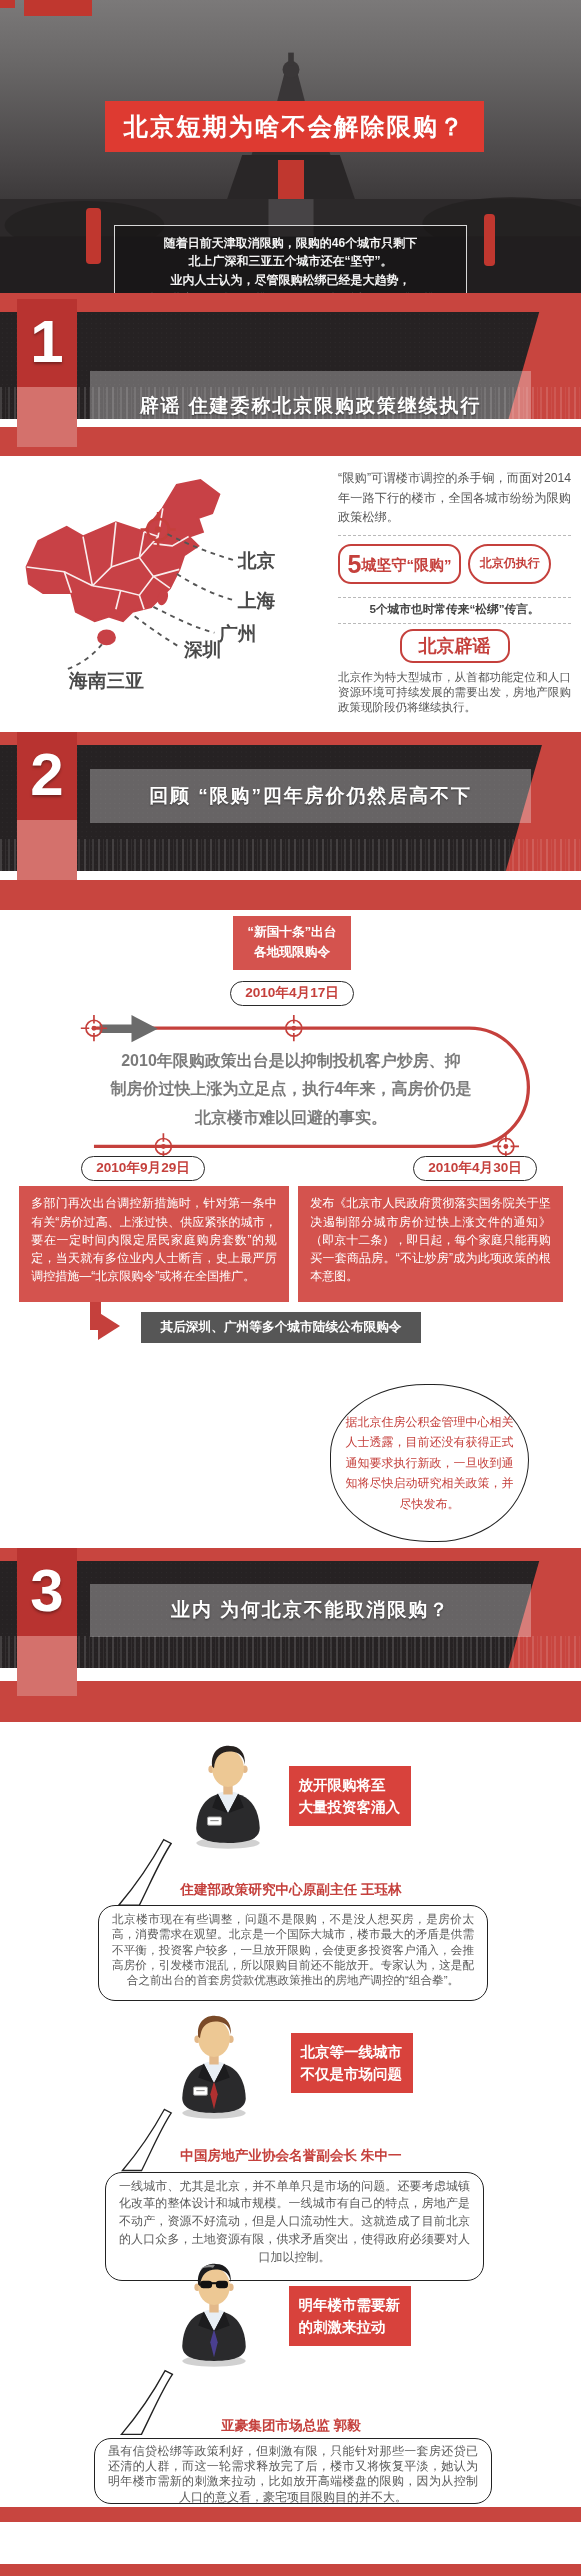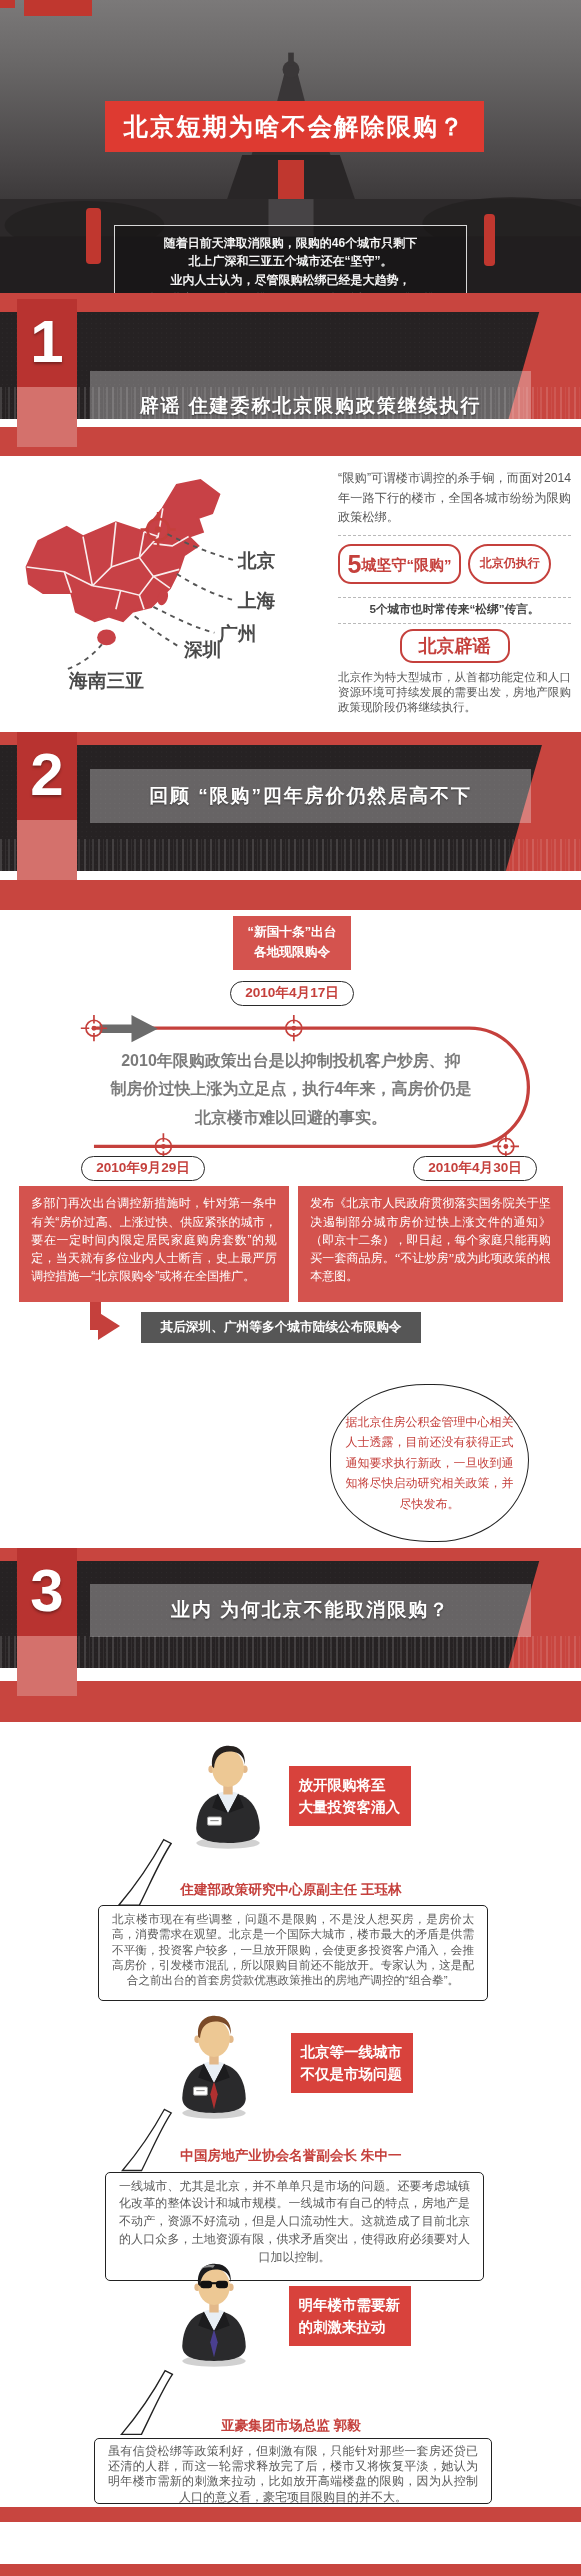--- a/index.html
+++ b/index.html
@@ -69,21 +69,21 @@
   #blob-left{left:77px;top:441px;width:252px;height:221px;border-radius:48% 52% 50% 50% / 46% 54% 52% 48%;
     font-size:12px;line-height:1.72;padding:15px 20.6px;}
   #blob-right{left:330px;top:474px;width:199px;height:158px;border-radius:50% 50% 48% 52% / 46% 50% 54% 50%;
     font-size:12px;line-height:1.7;padding:11.3px 13px;}
 
   
   #content3{position:absolute;top:1723px;left:0;width:582px;height:785px;background:#fff;}
   .tagbox{position:absolute;box-sizing:border-box;width:122px;background:#d8423c;color:#fff;
     font-size:14.5px;font-weight:bold;line-height:1.55;padding:7.5px 9.4px;}
   .ename{position:absolute;left:56px;right:56px;text-align:center;color:#c5403c;font-size:13.6px;font-weight:bold;}
-  .ebubble{position:absolute;box-sizing:border-box;border:1.4px solid #222;border-radius:5px;background:#fff;
+  .ebubble{position:absolute;box-sizing:border-box;border:1.4px solid #222;border-radius:17px;background:#fff;
     color:#595959;font-size:11.6px;line-height:1.33;padding:4.7px 13px;text-align:justify;text-align-last:center;}
   .tail{position:absolute;z-index:2;}
   .avatar{position:absolute;}
 
   
   #footer-strip1{position:absolute;top:2507px;left:0;width:582px;height:15px;background:#c8453f;}
   #footer-bar{position:absolute;top:2523px;left:0;width:582px;height:41px;background:#262324;overflow:hidden;}
   #footer-credits{position:relative;z-index:2;display:flex;justify-content:center;gap:39px;align-items:center;height:100%;
     color:#f0f0f0;font-size:13.6px;font-weight:bold;}
   #footer-strip2{position:absolute;top:2564px;left:0;width:582px;height:12.2px;background:#c8453f;}
@@ -238,21 +238,21 @@
     <div id="center-text">
       <div>2010年限购政策出台是以抑制投机客户炒房、抑</div>
       <div>制房价过快上涨为立足点，执行4年来，高房价仍是</div>
       <div>北京楼市难以回避的事实。</div>
     </div>
 
     <div class="pill" style="left:81px;top:246px;">2010年9月29日</div>
     <div class="pill" style="left:413px;top:246px;">2010年4月30日</div>
 
     <div class="redbox" style="left:19px;width:270px;">多部门再次出台调控新措施时，针对第一条中有关“房价过高、上涨过快、供应紧张的城市，要在一定时间内限定居民家庭购房套数”的规定，当天就有多位业内人士断言，史上最严厉调控措施—“北京限购令”或将在全国推广。</div>
-    <div class="redbox" style="left:298px;width:265px;font-family:Liberation Serif, serif;">发布《北京市人民政府贯彻落实国务院关于坚决遏制部分城市房价过快上涨文件的通知》（即京十二条），即日起，每个家庭只能再购买一套商品房。“不让炒房”成为此项政策的根本意图。</div>
+    <div class="redbox" style="left:298px;width:265px;">发布《北京市人民政府贯彻落实国务院关于坚决遏制部分城市房价过快上涨文件的通知》（即京十二条），即日起，每个家庭只能再购买一套商品房。“不让炒房”成为此项政策的根本意图。</div>
 
     <div id="elbow-v"></div>
     <div id="elbow-a"></div>
     <div id="graynote">其后深圳、广州等多个城市陆续公布限购令</div>
 
     <div class="blob" id="blob-right">
       <p>据北京住房公积金管理中心相关人士透露，目前还没有获得正式通知要求执行新政，一旦收到通知将尽快启动研究相关政策，并尽快发布。</p>
     </div>
   </div>
 

